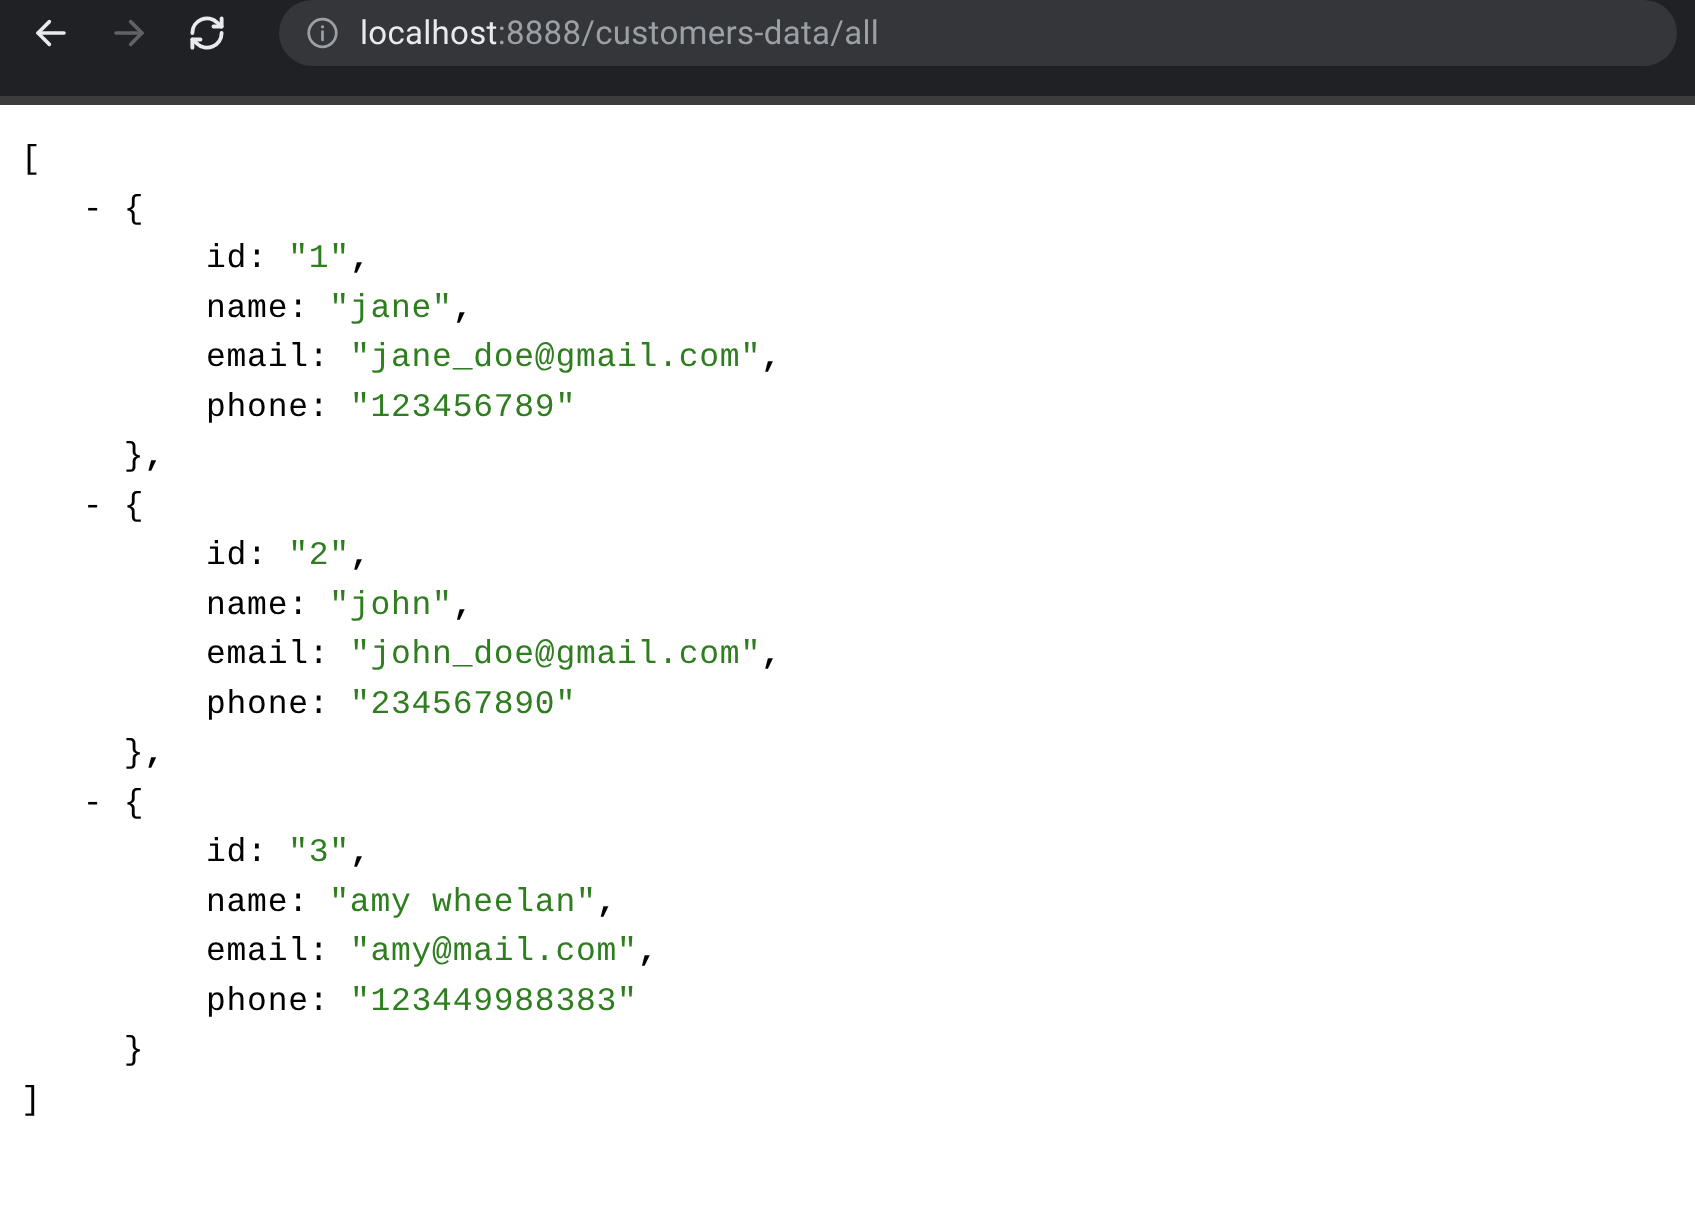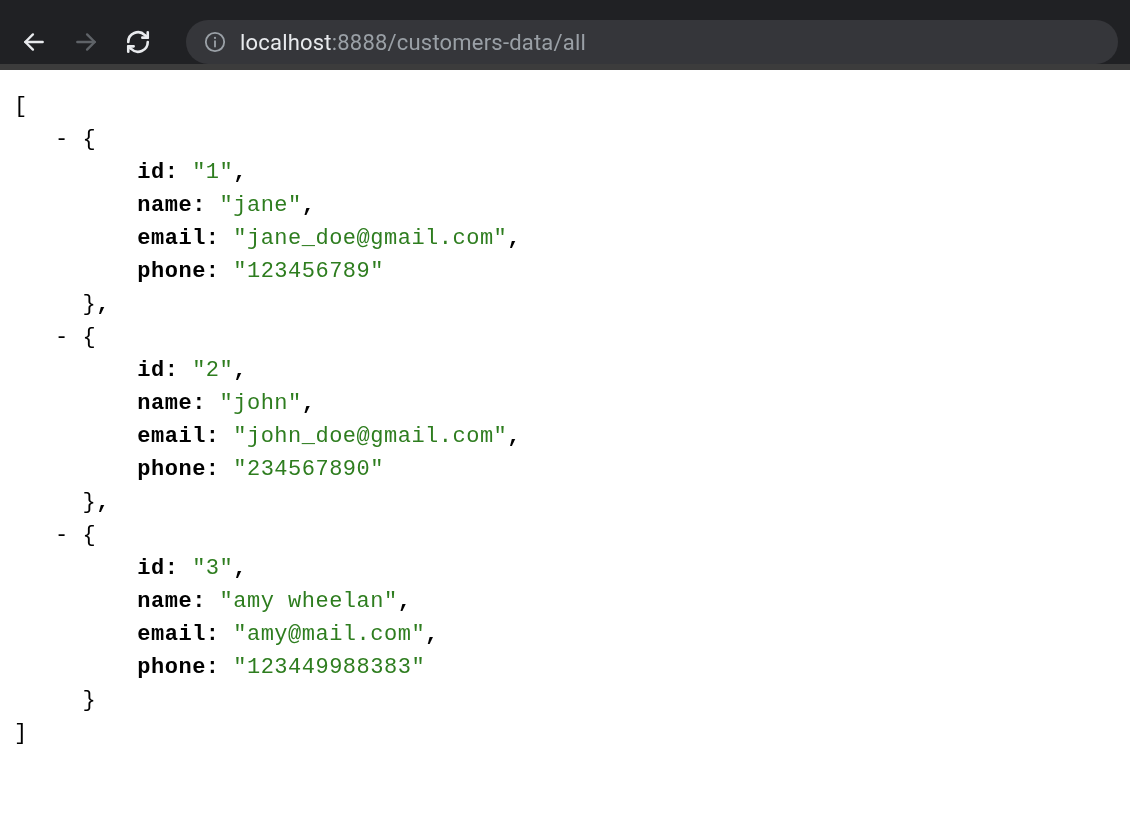--- a/index.html
+++ b/index.html
@@ -1,21 +1,21 @@
 <!DOCTYPE html>
 <html><head>
 <meta charset="utf-8">
 <style>
   * { box-sizing: border-box; margin: 0; padding: 0; }
   html, body { width: 1130px; height: 816px; font-family: -apple-system, BlinkMacSystemFont, "Segoe UI", Roboto, sans-serif; background: #ffffff; }
 
   
   .browser-bar {
     display: flex;
-    align-items: flex-end;
+    align-items: flex-start;
     height: 64px;
     background: #202124;
     padding: 0 12px;
     gap: 8px;
   }
   .nav-btn {
     width: 44px; height: 44px;
     display: flex; align-items: center; justify-content: center;
     border-radius: 50%;
     color: #e8eaed;
@@ -52,21 +52,21 @@
     font-family: "SFMono-Regular", Consolas, "Liberation Mono", Menlo, Courier, monospace;
     font-size: 22px;
     line-height: 1.5;
     padding: 20px 14px;
     color: #000;
     letter-spacing: 0.5px;
   }
   .json-viewer .line { white-space: pre; }
   .bracket { color: #000; }
   .dash   { color: #000; }
-  .key    { font-weight: 700; color: #000; }
+  .key    { font-weight: 400; color: #000; }
   .val    { color: #2e7d1f; } 
   .comma  { color: #000; font-weight: 700; }
 
   svg { display: block; }
 </style>
 </head>
 <body>
 
 <div class="browser-bar">
 

